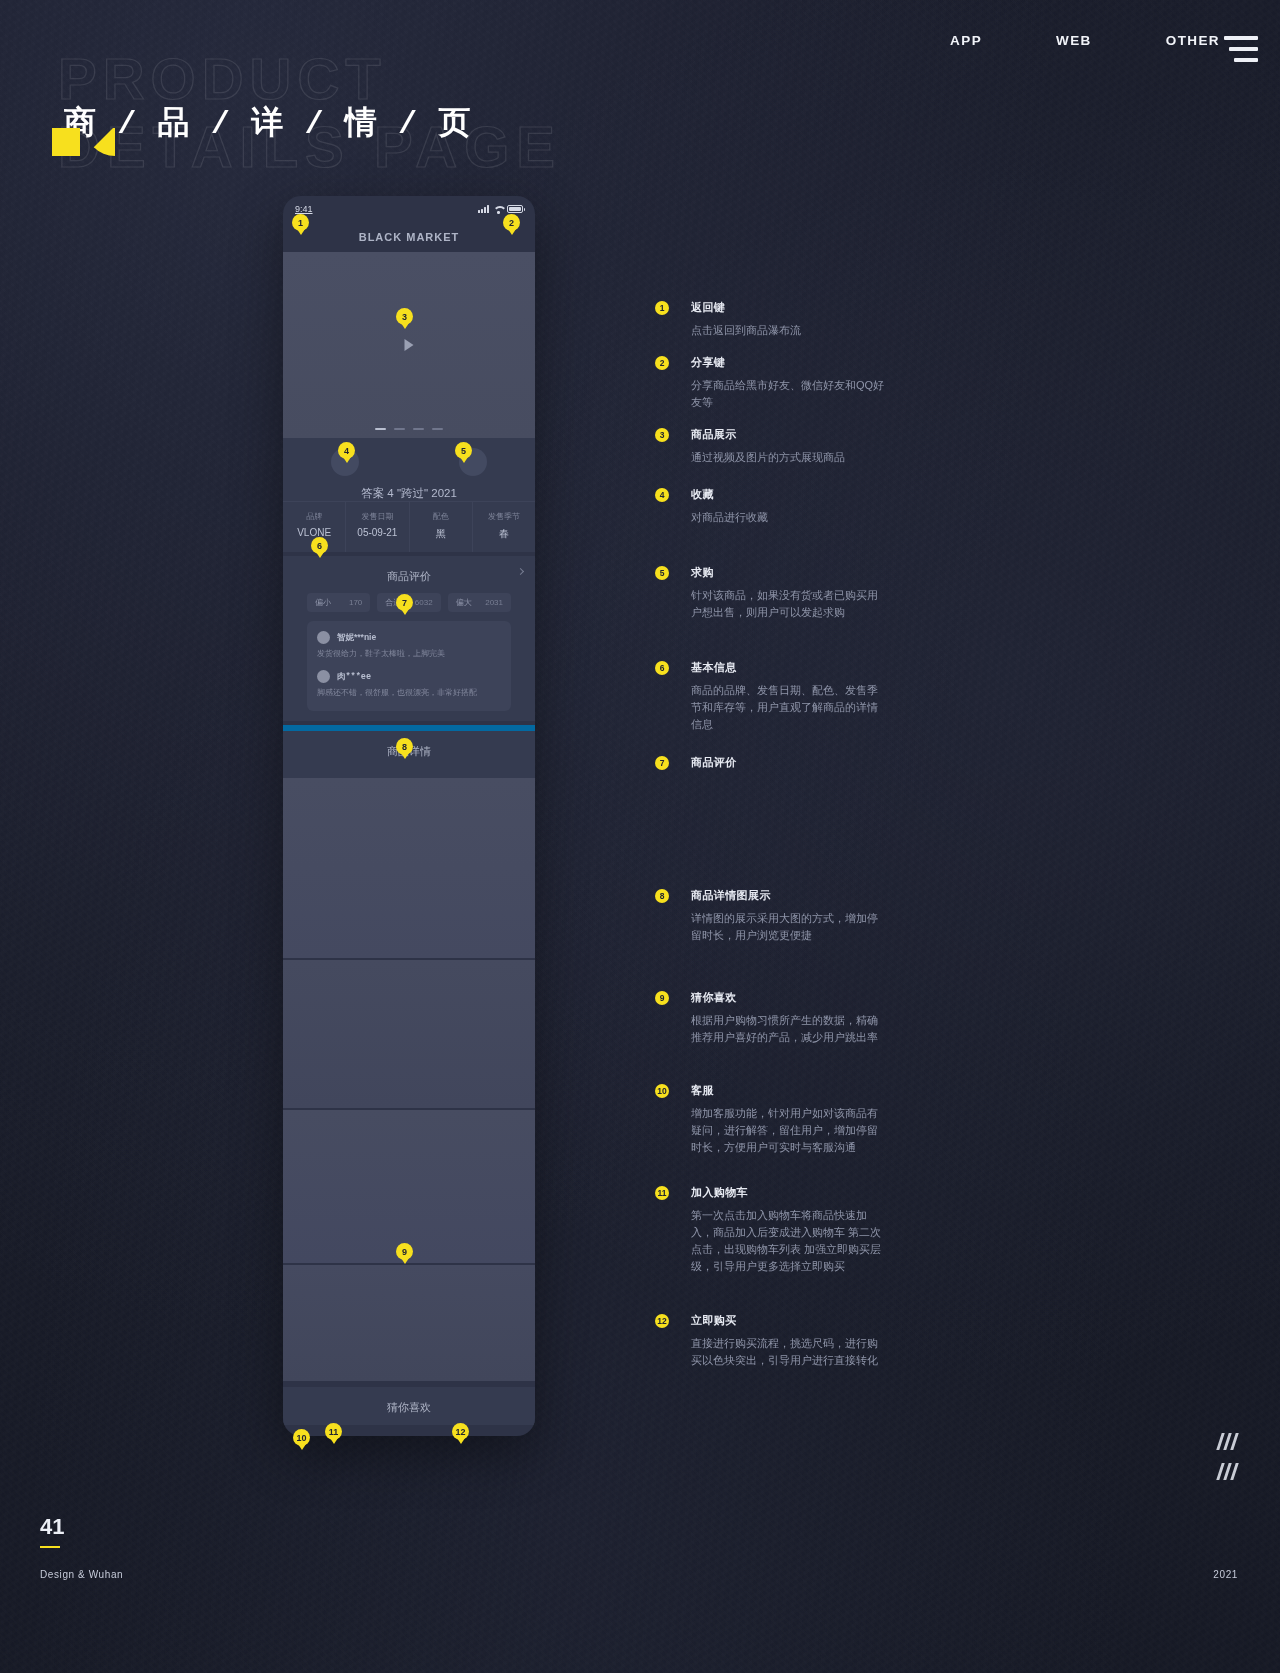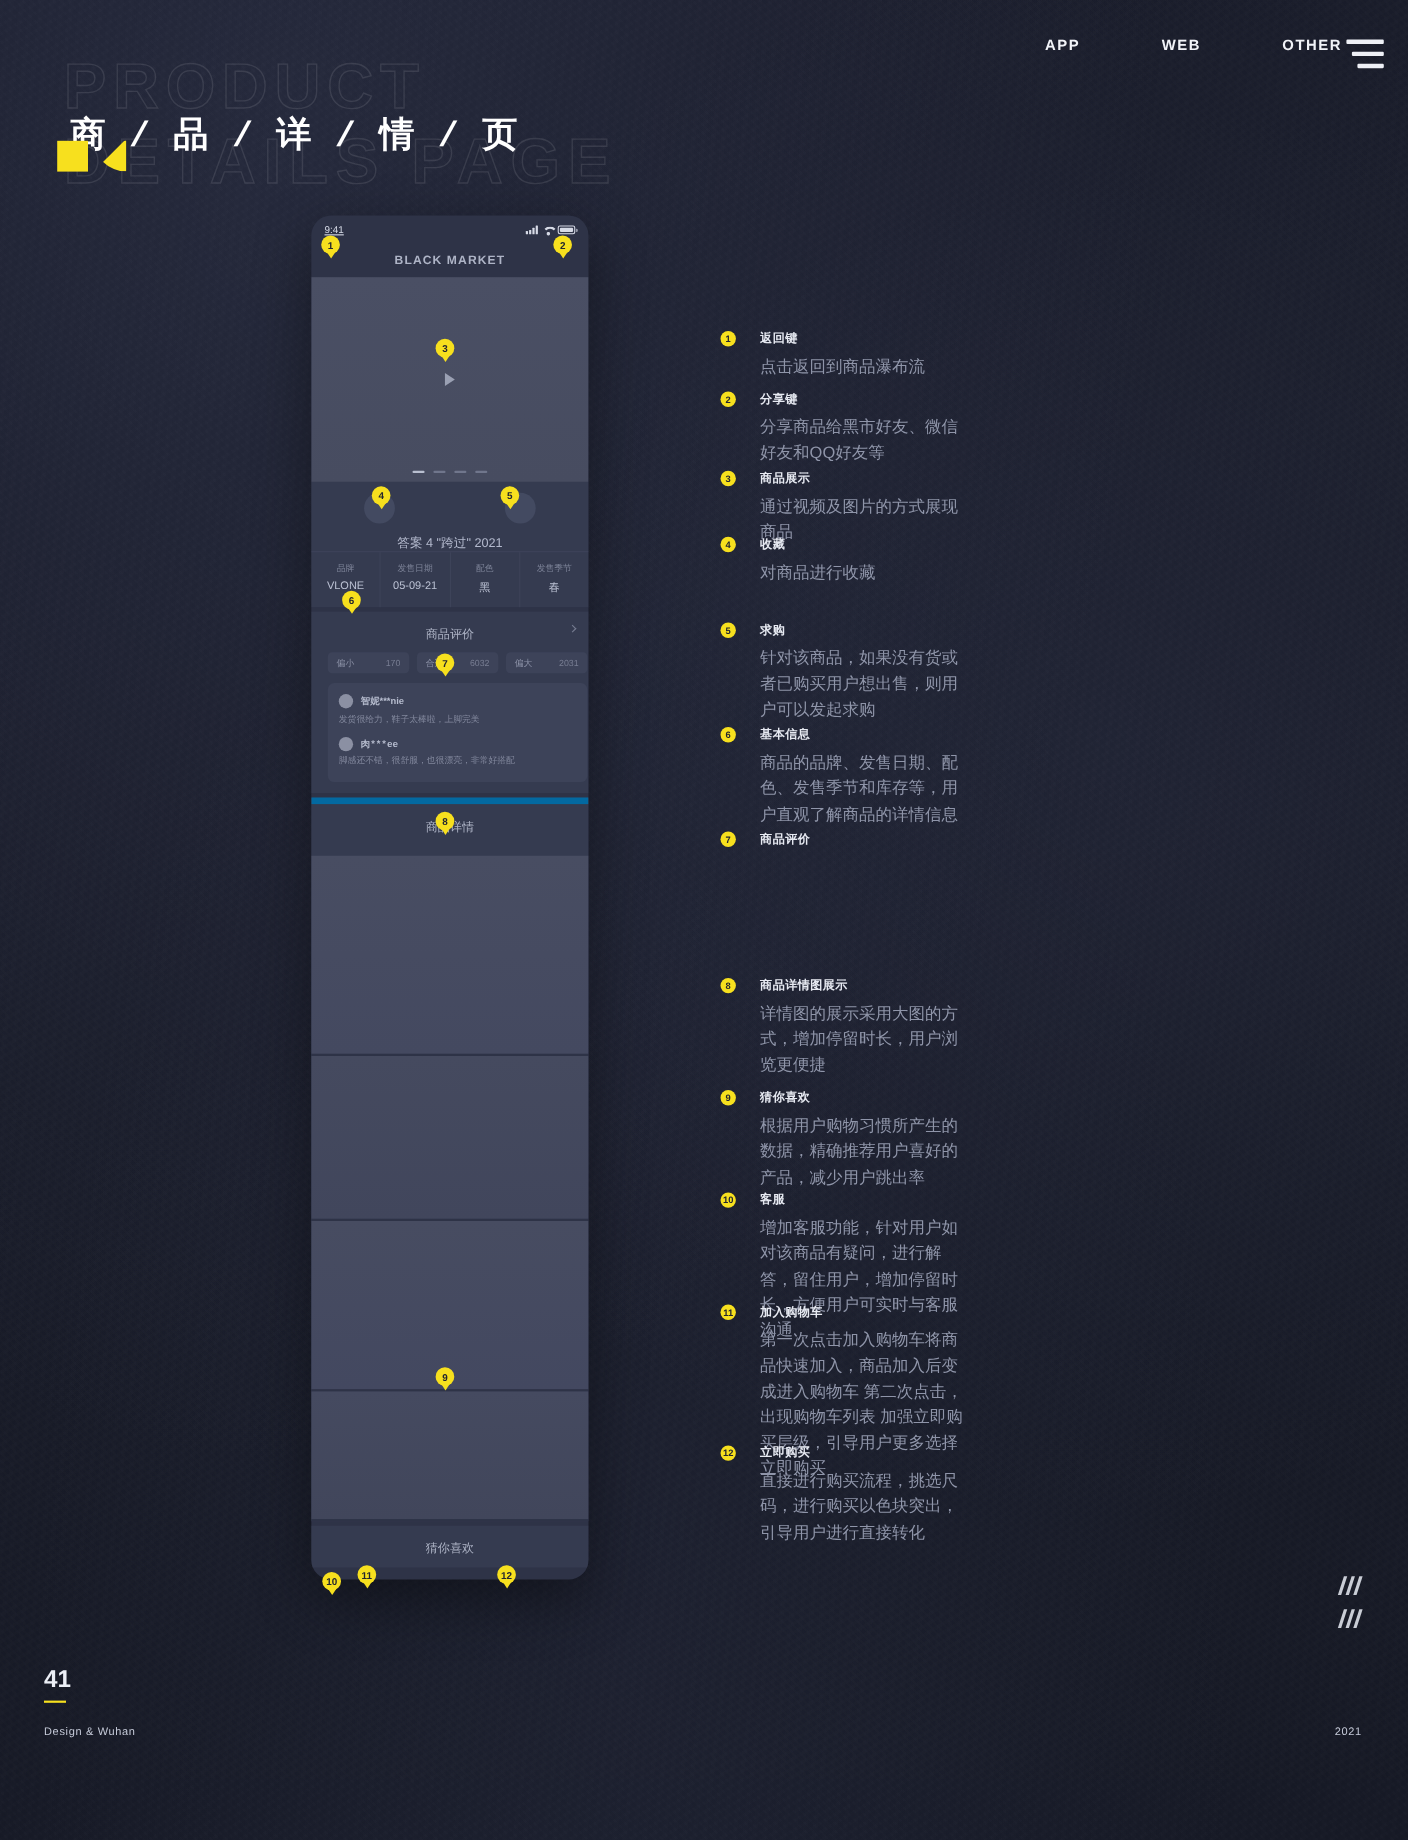--- a/index.html
+++ b/index.html
@@ -101,21 +101,21 @@
 
   .inforow{ display:flex; border-top:1px solid #3d4359; }
   .infocell{ flex:1; text-align:center; padding:9px 0 11px; border-right:1px solid #3d4359;}
   .infocell:last-child{ border-right:none; }
   .infocell .k{ font-size:8px; color:#7d8398; display:block; margin-bottom:5px;}
   .infocell .v{ font-size:10px; color:#bcc2d4; display:block;}
 
   .sechead{ text-align:center; font-size:11px; color:#aeb4c6; padding:13px 0 9px; position:relative; }
   .sechead .arrow{ position:absolute; right:12px; top:13px; width:5px;height:5px;
     border-right:1.4px solid #767c90;border-bottom:1.4px solid #767c90;transform:rotate(-45deg);}
-  .review-wrap{ padding:0 1px 10px;margin-left:14px; }
+  .review-wrap{ padding:0 24px 10px; }
   .tags{ display:flex; gap:7px; margin-bottom:9px; }
   .tag{ flex:1; background:#3d4359; border-radius:4px; height:19px;
         display:flex; align-items:center; justify-content:space-between; padding:0 8px;
         font-size:8px; color:#8d93a8;}
   .tag .n{ color:#787e93; }
   .rbox{ background:#3d4359; border-radius:6px; padding:10px 10px 12px; }
   .rrow{ margin-bottom:11px; }
   .rrow:last-child{ margin-bottom:0;font-family:Liberation Mono, monospace; }
   .rtop{ display:flex; align-items:center; gap:7px; margin-bottom:5px;}
   .rav{ width:13px;height:13px;border-radius:50%;background:#8b90a3;}
@@ -145,21 +145,21 @@
 
   
   .notes{ position:absolute; left:655px; top:300px; width:230px; }
   .note{ position:relative; padding-left:36px; }
   .note .num{
     position:absolute; left:0; top:1px; width:14px;height:14px;border-radius:50%;
     background:#f7e01e; color:#23262f; font-size:8.5px; font-weight:bold;
     display:flex; align-items:center; justify-content:center;
   }
   .note h4{ font-size:11px; color:#e7eaf2; font-weight:bold; margin-bottom:7px; letter-spacing:.4px;}
-  .note p{ font-size:15px; color:#8f95a9; line-height:1.55; }
+  .note p{ font-size:11px; color:#8f95a9; line-height:1.55; }
 
   
   .pagenum{ position:absolute; left:40px; bottom:133px; font-size:22px; color:#eceff6; font-weight:bold;}
   .pagerule{ position:absolute; left:40px; bottom:125px; width:20px; height:2px; background:#f7e01e;}
   .byline{ position:absolute; left:40px; bottom:93px; font-size:10px; color:#c6cbd9; letter-spacing:.6px;}
   .year{ position:absolute; right:42px; bottom:93px; font-size:10px; color:#c6cbd9; letter-spacing:.6px;}
   .slashes{ position:absolute; right:44px; bottom:180px; }
   .slashes .grp{ display:flex; gap:4px; margin-bottom:13px; }
   .slashes .grp i{ display:block; width:3px; height:17px; background:#e9ecf4; transform:skewX(-18deg); opacity:.85;}
 </style>

